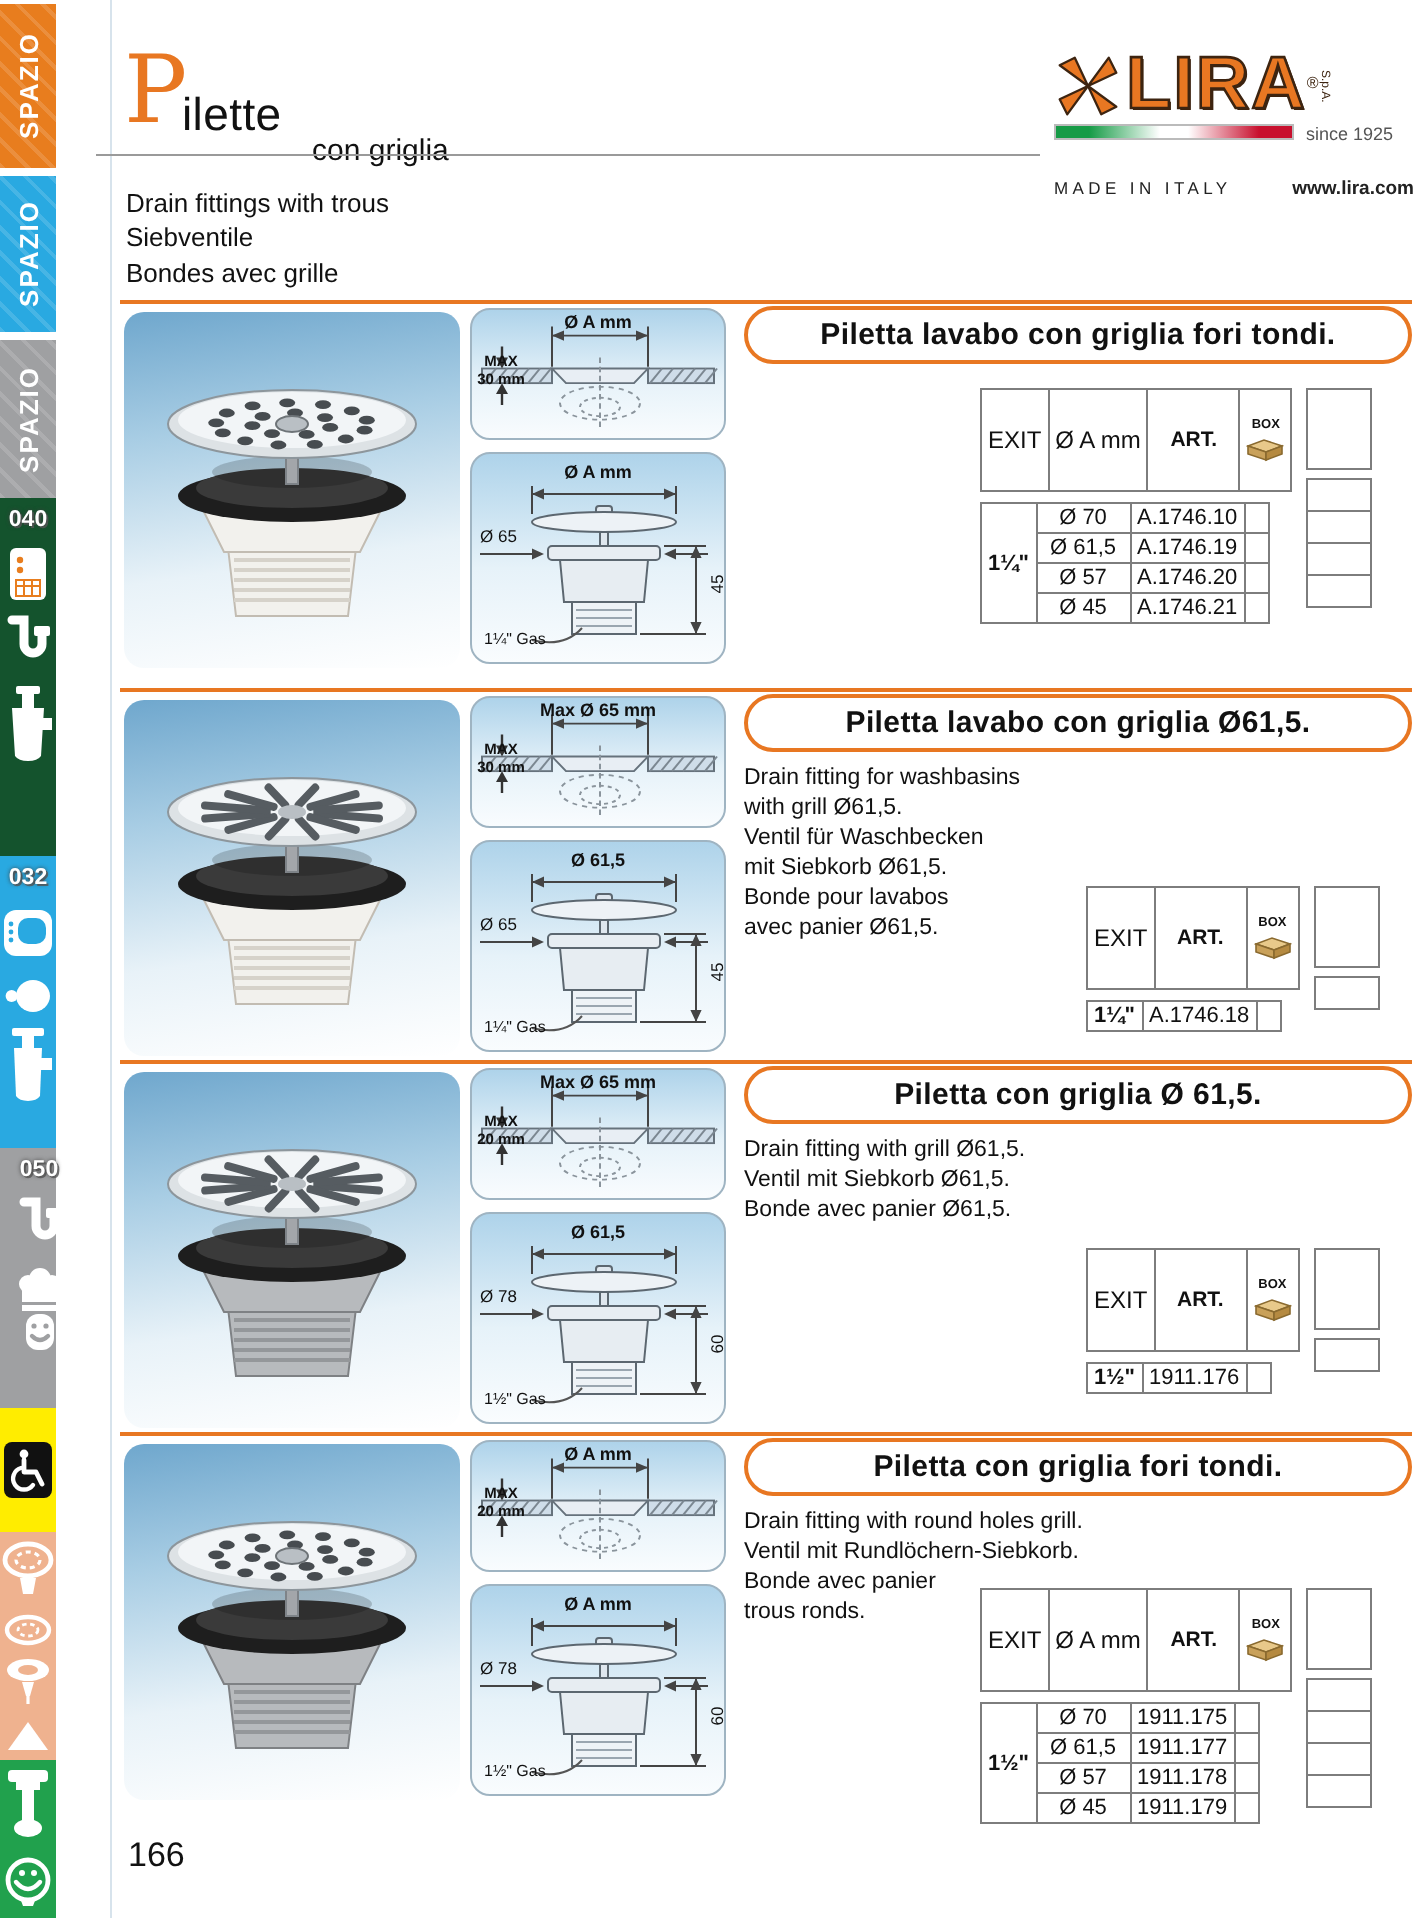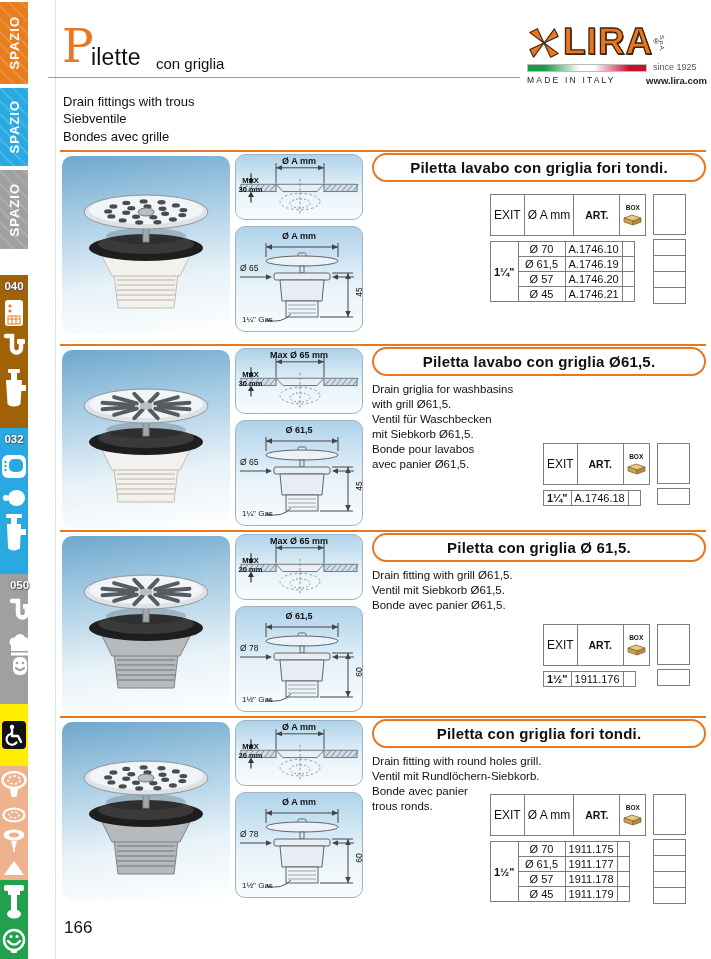--- a/index.html
+++ b/index.html
@@ -12,49 +12,49 @@
   .page-edge{position:absolute;left:55px;top:0;width:1px;height:959px;background:#d7e3ec;}
   .tab,.sblock{position:absolute;left:0;width:28px;box-sizing:border-box;}
   .tab{display:flex;align-items:center;justify-content:center;
        background-image:repeating-linear-gradient(45deg,rgba(255,255,255,.14) 0 2px,transparent 2px 9px);}
   .tab span{writing-mode:vertical-rl;transform:rotate(180deg);color:#fff;font-weight:bold;
             font-size:13px;letter-spacing:1px;}
   .tab1{top:2px;height:82px;background-color:#e87d1e;}
   .tab2{top:88px;height:78px;background-color:#29a9e1;}
   .tab3{top:170px;height:79px;background-color:#9fa0a2;}
   .sblock{display:flex;flex-direction:column;align-items:center;}
-  .b-orange{top:249px;height:179px;background:#a16207;margin-top:26px;}
+  .b-orange{top:249px;height:179px;background:#14532d;}
   .b-blue{top:428px;height:168px;background:#29a9e1;}
   .b-gray{top:574px;height:130px;background:#9fa0a2;padding-left:11px;}
   .b-yellow{top:704px;height:62px;background:#ffed00;justify-content:center;}
   .b-salmon{top:766px;height:114px;background:#efb28f;justify-content:space-evenly;}
   .b-green{top:880px;height:79px;background:#21a14d;justify-content:space-evenly;}
   .badge{color:#fff;font-weight:bold;font-size:11.5px;margin:5px 0 4px;
          text-shadow:0 0 2px rgba(60,60,60,.9),1px 1px 0 rgba(90,90,90,.8);}
   .sicon{margin:3px 0;display:block;}
   .wheelbox{width:24px;height:28px;background:#111;border-radius:4px;display:flex;align-items:center;justify-content:center;}
   
   .bigP{position:absolute;left:62px;top:22px;font-family:"DejaVu Serif",serif;
         font-size:47px;line-height:1;color:#e87722;}
   .title-word{position:absolute;left:91px;top:44px;font-size:23px;letter-spacing:.2px;}
-  .title-qual{position:absolute;left:156px;top:55px;font-size:15px;}
+  .title-qual{position:absolute;left:156px;top:67px;font-size:15px;}
   .hrule{position:absolute;left:48px;top:77px;width:472px;height:1px;background:#9a9a9a;}
   .subtitles{position:absolute;left:63px;top:93px;font-size:13px;line-height:1.33;white-space:pre-line;}
   .logo{position:absolute;left:527px;top:24px;width:180px;}
   .logo-row1{display:flex;align-items:center;}
   .lira-word{font-size:37px;font-weight:bold;color:#e87722;line-height:.9;letter-spacing:1px;
              -webkit-text-stroke:1.3px #3d2410;text-shadow:1px 1px 0 #3d2410;}
   .lira-reg{font-size:8px;color:#3d2410;margin-top:-2px;}
   .lira-spa{font-size:6px;color:#3d2410;writing-mode:vertical-rl;margin-top:2px;}
-  .logo-row2{display:flex;align-items:flex-end;margin-top:2px;}
+  .logo-row2{display:flex;align-items:flex-start;margin-top:2px;}
   .flagbar{height:6px;width:118px;
     background:linear-gradient(90deg,#169b46 0%,#169b46 14%,#ffffff 44%,#ffffff 56%,#c8102e 86%,#c8102e 100%);
     border:0.5px solid #bbb;}
   .since{font-size:9px;color:#555;margin-left:6px;}
-  .logo-row3{display:flex;justify-content:space-between;margin-top:3px;}
+  .logo-row3{display:flex;justify-content:space-between;margin-top:17px;}
   .madein{font-size:8.5px;letter-spacing:2.2px;color:#222;}
   .website{font-size:9.5px;font-weight:bold;color:#222;}
   
   .sec{position:absolute;left:60px;width:646px;}
   .s1{top:150px;height:194px}.s2{top:344px;height:186px}.s3{top:530px;height:186px}.s4{top:716px;height:192px}
   .sec-rule{position:absolute;top:0;left:0;right:0;height:2px;background:#e87722;}
   .photo{position:absolute;left:2px;top:6px;width:168px;height:178px;border-radius:10px;overflow:hidden;
          background:linear-gradient(172deg,#6fa7cd 0%,#a8cde4 32%,#e8f2f8 68%,#ffffff 100%);}
   .photo svg{width:100%;height:100%;display:block;}
   .diag{position:absolute;left:175px;width:128px;border:1px solid #9fb4c2;border-radius:10px;box-sizing:border-box;
@@ -75,21 +75,21 @@
   .desc{position:absolute;left:312px;top:38px;font-size:11.5px;line-height:1.3;white-space:pre-line;}
   .tablehost{position:absolute;}
   .s1 .tablehost{left:430px;top:44px}
   .s2 .tablehost{left:483px;top:99px}
   .s3 .tablehost{left:483px;top:94px}
   .s4 .tablehost{left:430px;top:78px}
   
   .pt-wrap{display:flex;gap:7px;}
   table.pt{border-collapse:collapse;}
   .pt td{border:1px solid #7d7d7d;text-align:center;font-size:11px;padding:0 3px;background:#fff;box-sizing:border-box;}
-  .t-head td{height:41px;}
+  .t-head td{height:51px;}
   .t-head .c-exit{font-size:12px;}
   .t-head .c-dia{font-size:12px;}
   .t-head .c-art{font-weight:bold;font-size:10.5px;}
   .c-exit{min-width:23px;}.c-dia{min-width:47px;}.c-art{min-width:46px;}.c-box{min-width:12px;padding:0 1px;}
   .t-body td{height:15px;}
   .t-body{margin-top:5px;}
   .exitv{font-weight:bold;font-size:12.5px;}
   .boxlbl{font-size:6.5px;font-weight:bold;line-height:1;margin:1px 0;}
   .c-box svg{display:block;margin:0 auto;}
   .note-box{width:33px;border:1px solid #7d7d7d;background:#fff;box-sizing:border-box;}
@@ -519,21 +519,21 @@
    <path d="M30 93 Q46 97 55 87" fill="none" stroke="#555" stroke-width="1"></path>
       </svg>
     <div class="ds-dim">Ø 61,5</div>
     <div class="ds-left">Ø 65</div>
     <div class="ds-right">45</div>
     <div class="ds-gas">1¼" Gas</div>
   </div>
   <div class="banner">
       <span>Piletta lavabo con griglia Ø61,5.</span>
     </div>
-  <div class="desc">Drain griglia for washbasins
+  <div class="desc">Drain fitting for washbasins
 with grill Ø61,5.
 Ventil für Waschbecken
 mit Siebkorb Ø61,5.
 Bonde pour lavabos
 avec panier Ø61,5.</div>
   <div class="tablehost">
       <div class="pt-wrap">
         <div class="pt-main">
           <table class="pt t-head">
             <tbody>

